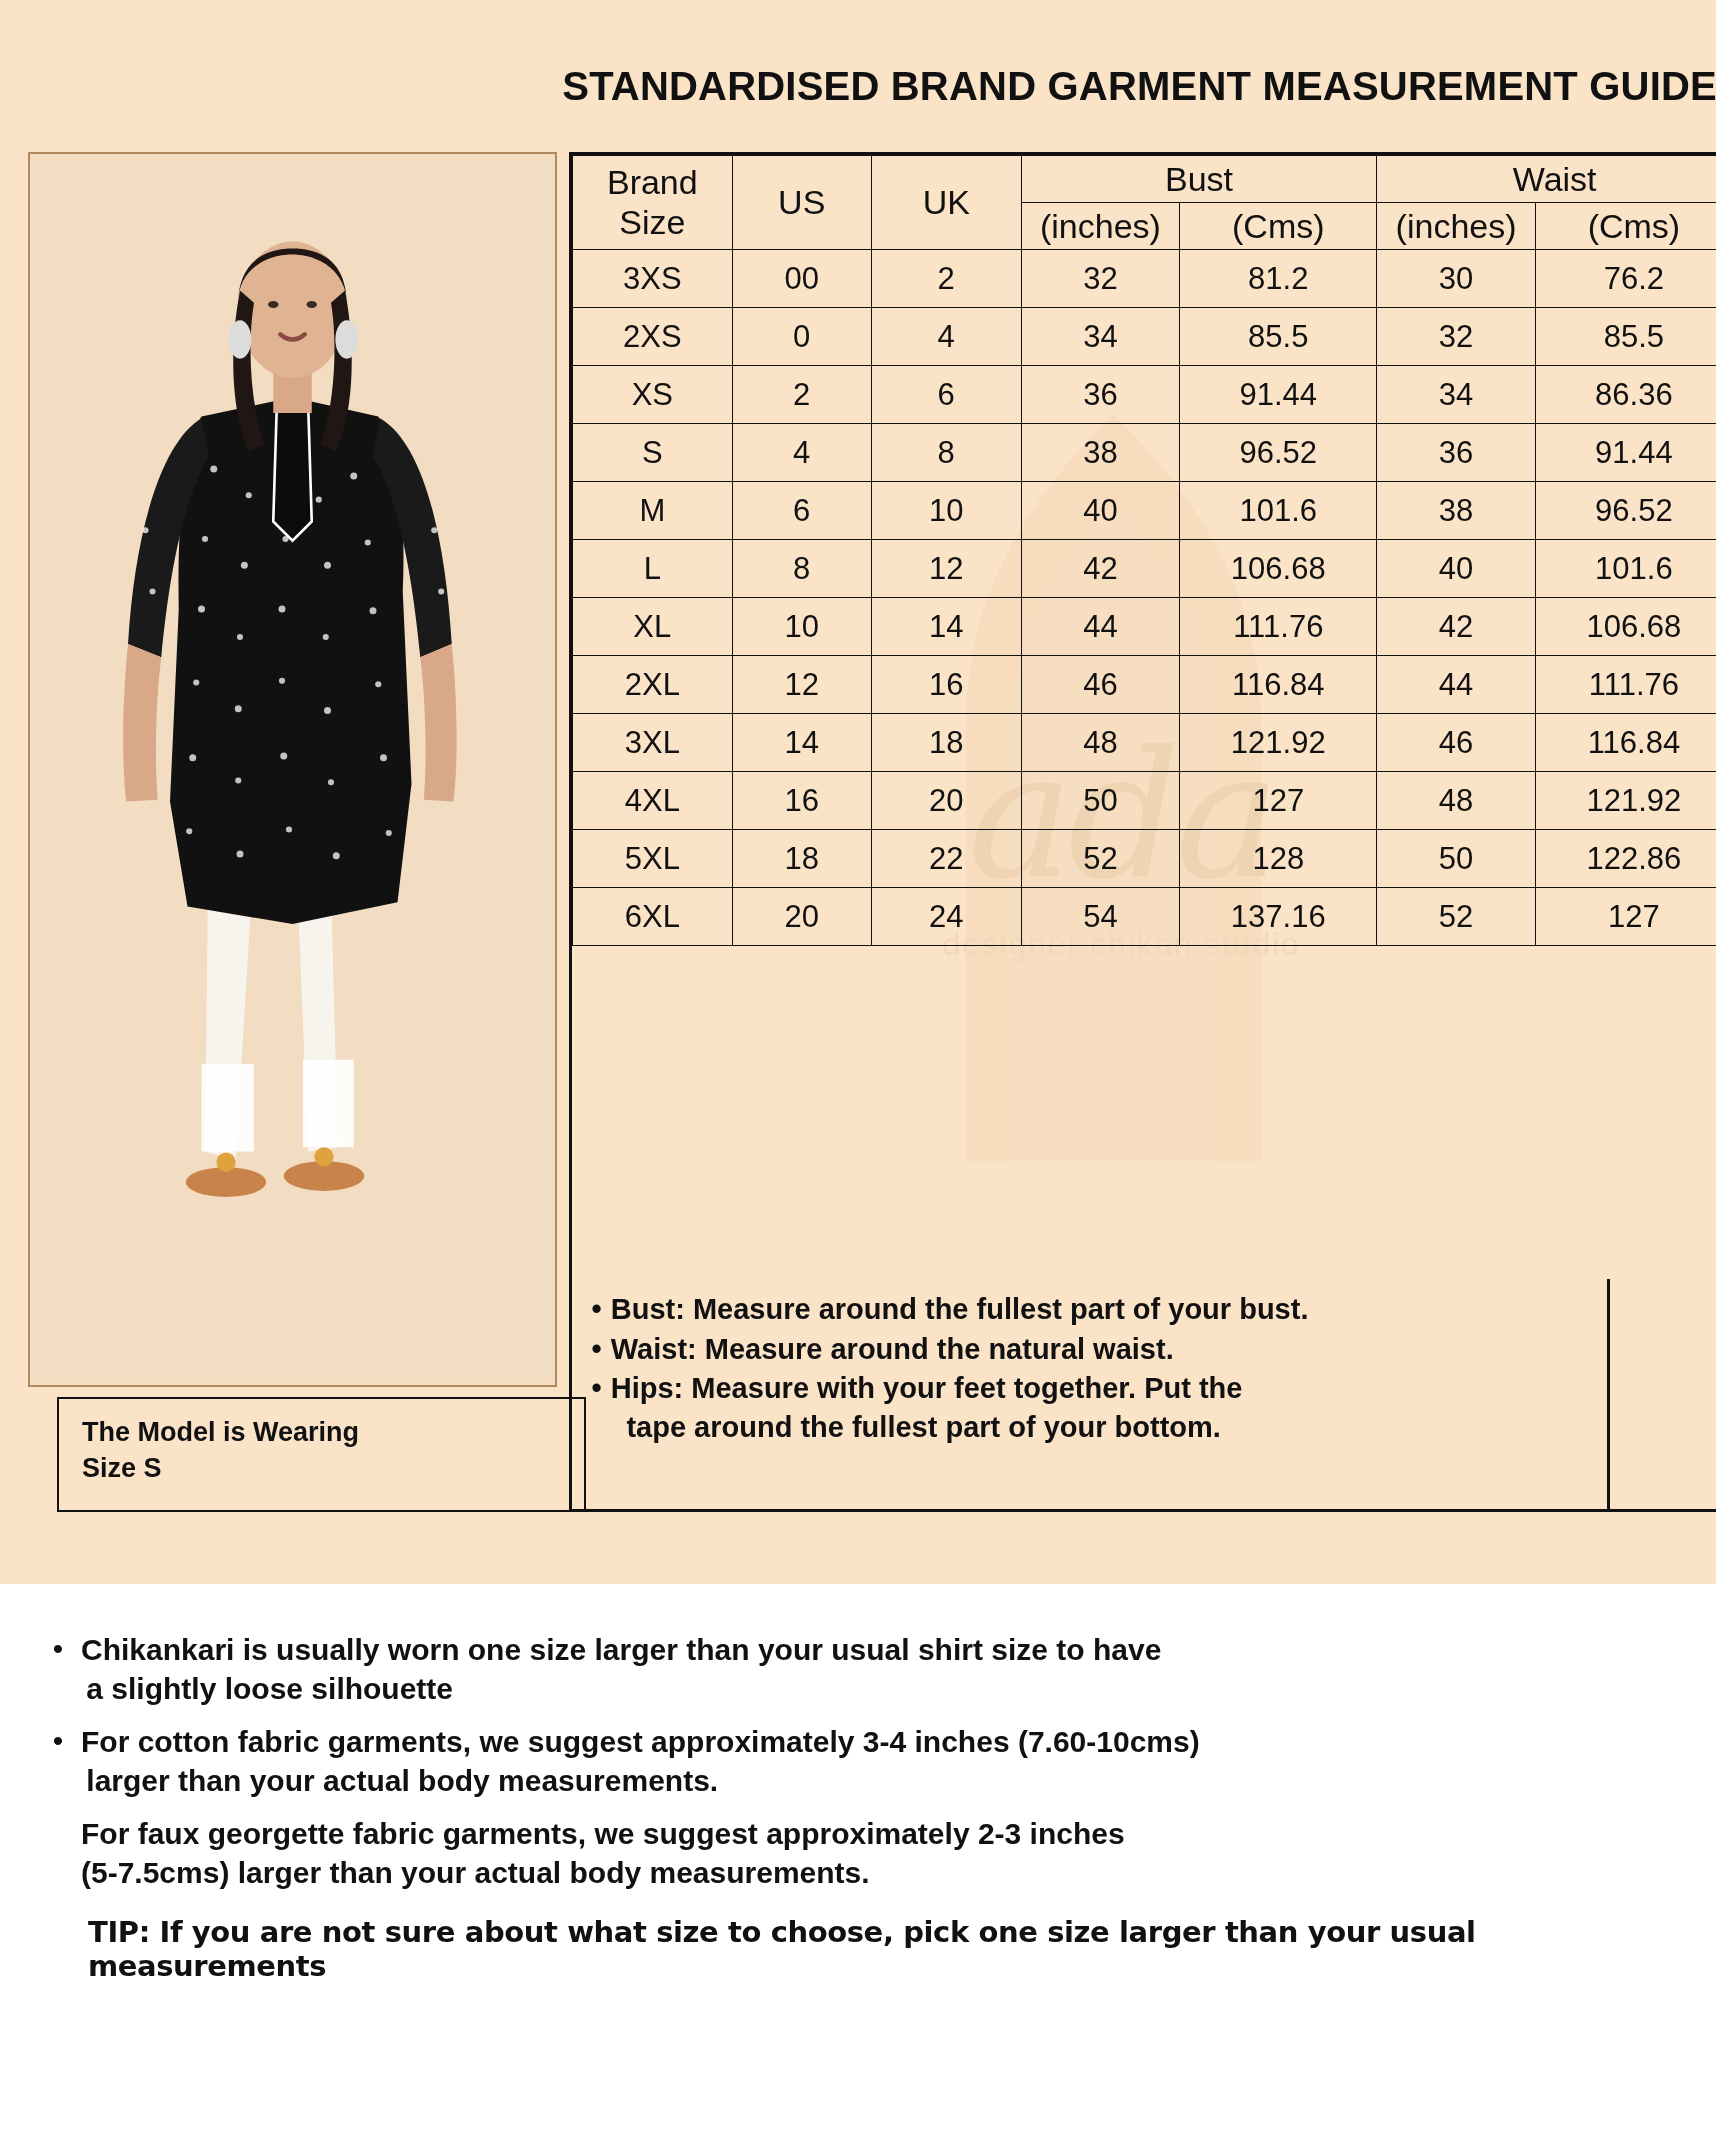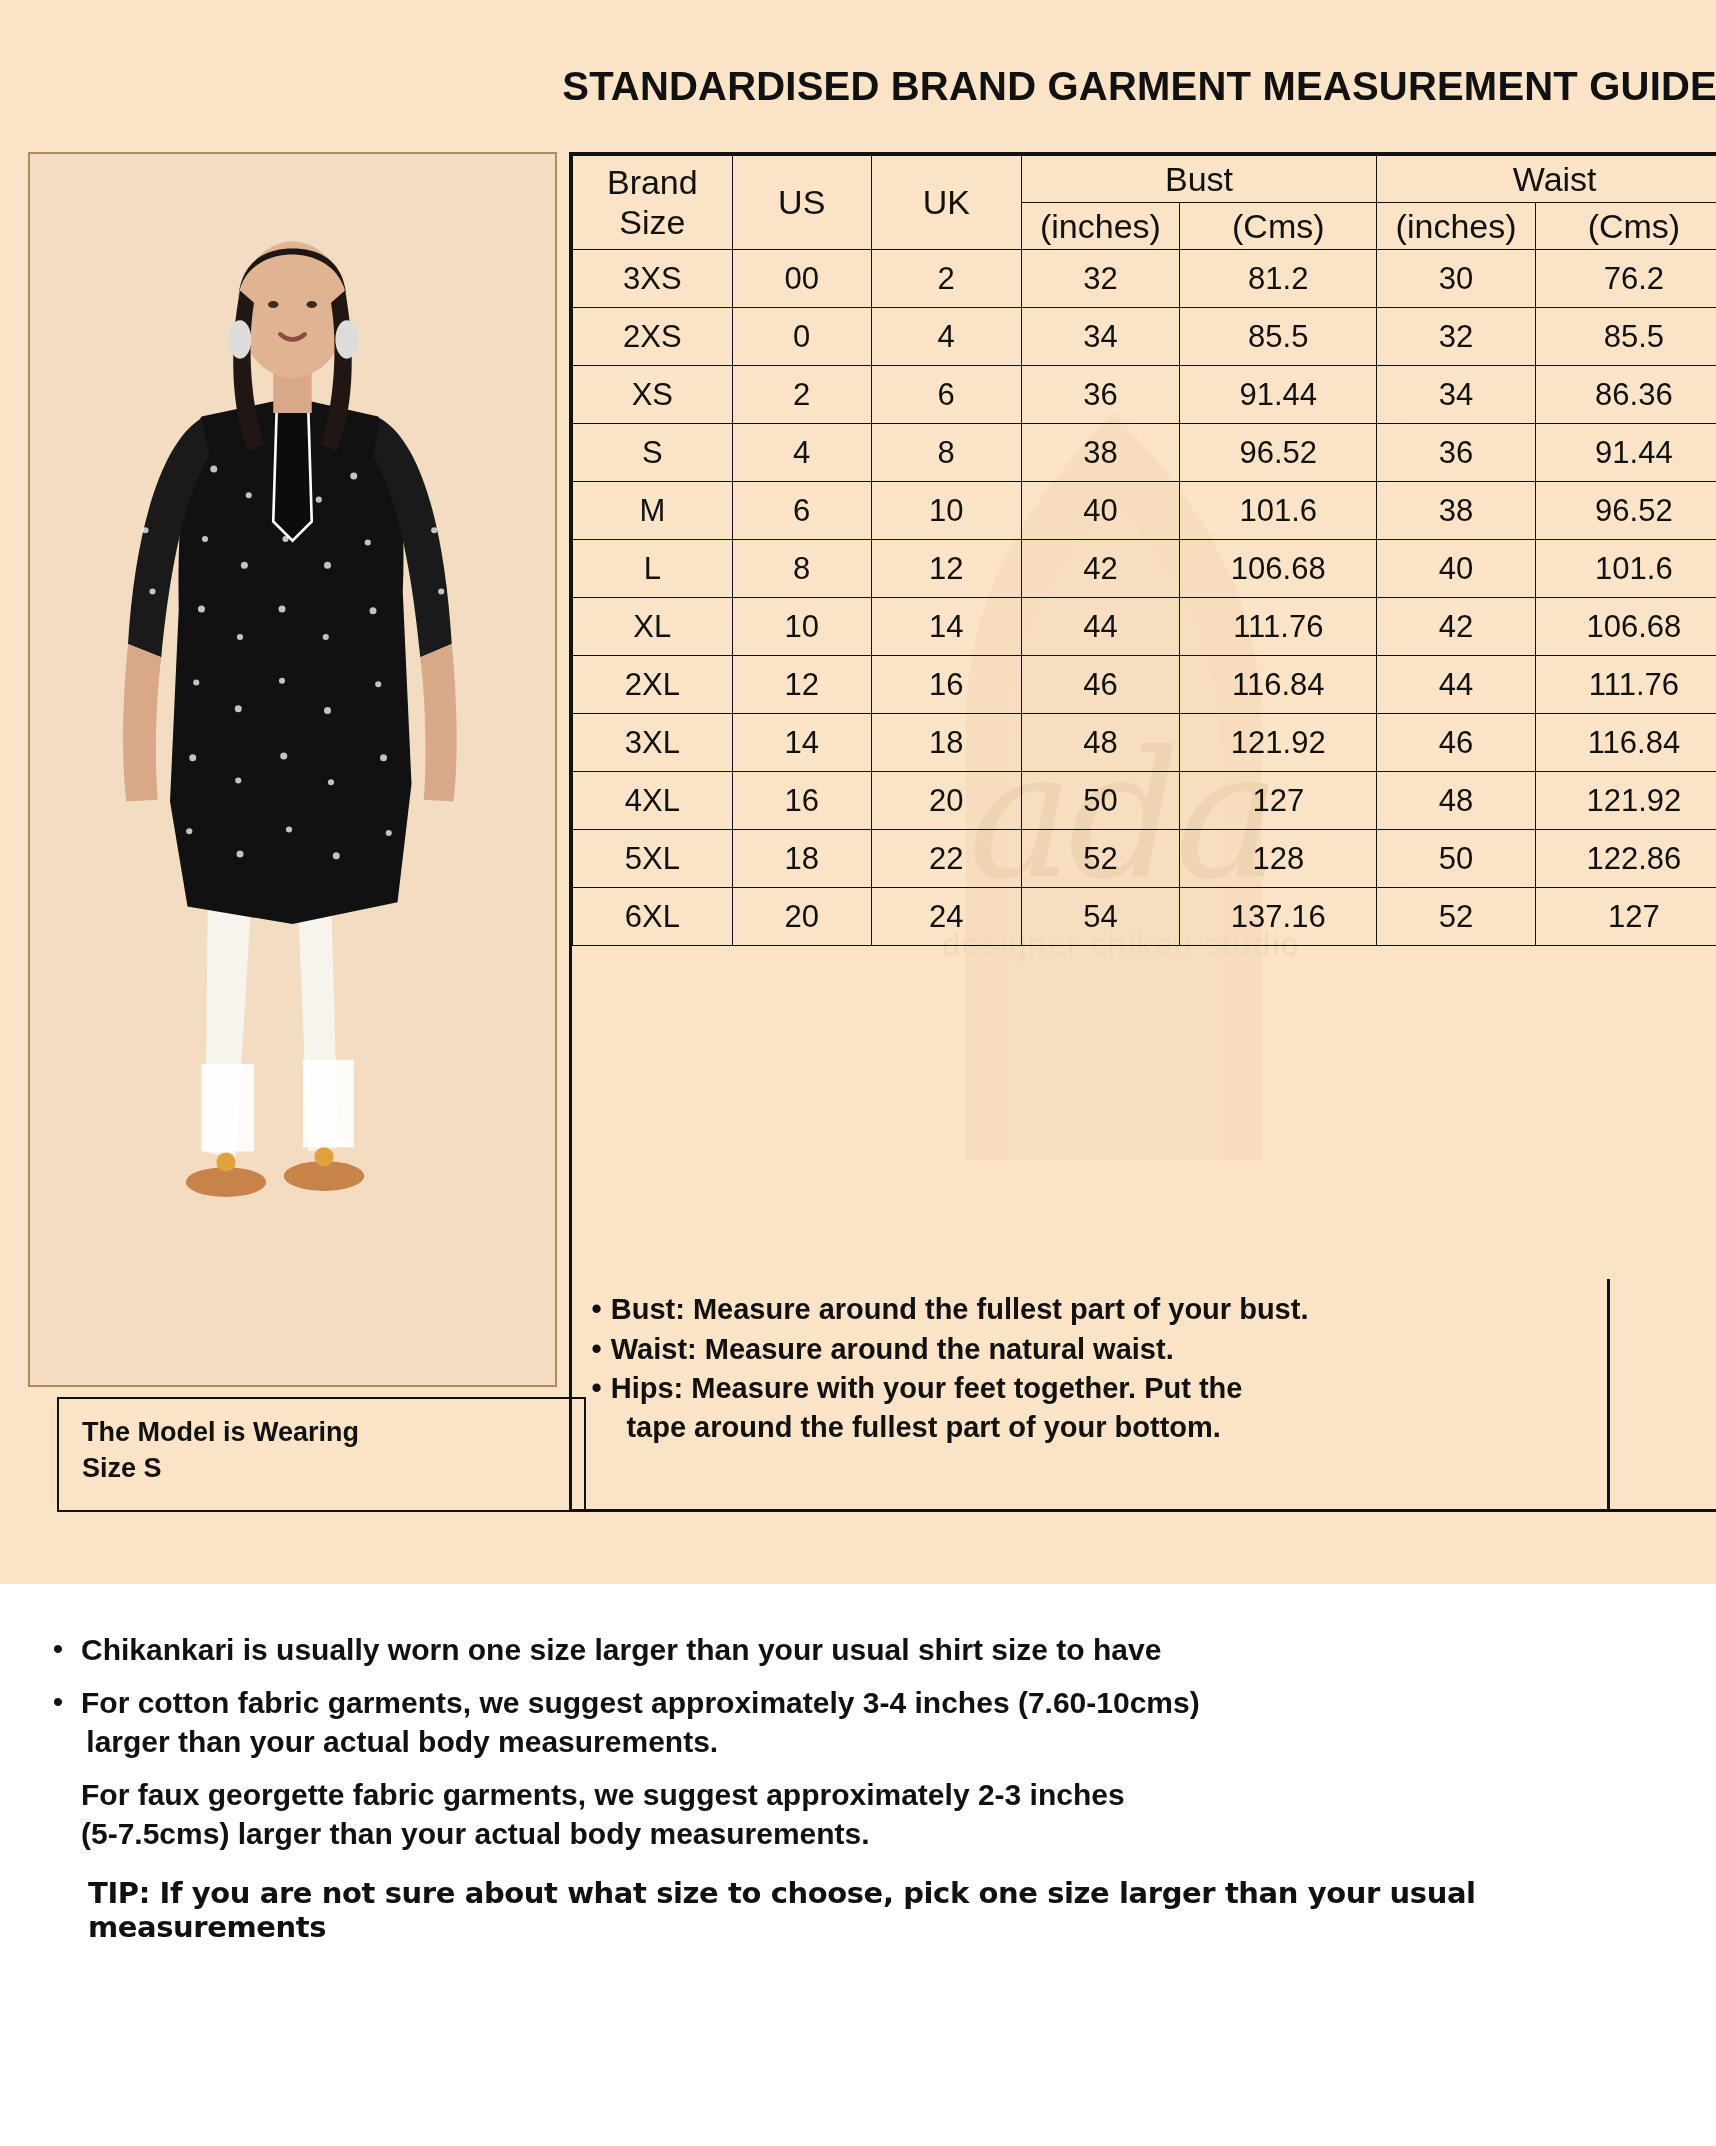--- a/index.html
+++ b/index.html
@@ -464,20 +464,21 @@
     <div class="cont">tape around the fullest part of your bottom.</div>
   </div>
 </div>
 
 <div class="bottom">
 
   <div class="b-row">
     <span class="b-bullet">•</span>
     <span class="b-txt">
       <span>Chikankari is usually worn one size larger than your usual shirt size to have</span>
+      <span class="ind">a slightly loose silhouette</span>
     </span>
   </div>
 
   <div class="b-row">
     <span class="b-bullet">•</span>
     <span class="b-txt">
       <span>For cotton fabric garments, we suggest approximately 3-4 inches (7.60-10cms)</span>
       <span class="ind">larger than your actual body measurements.</span>
     </span>
   </div>

